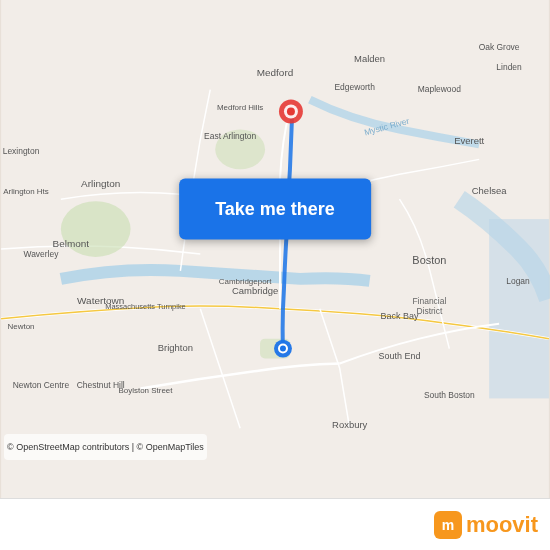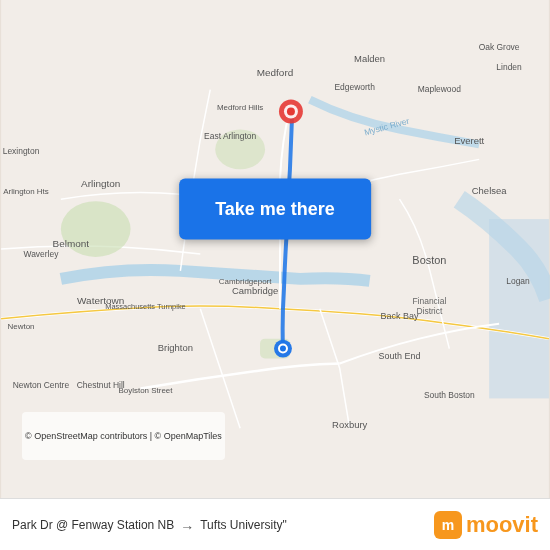--- a/index.html
+++ b/index.html
@@ -46,25 +46,25 @@
       cursor: pointer;
       white-space: nowrap;
       box-shadow: 0 2px 8px rgba(0,0,0,0.3);
       z-index: 10;
       text-align: center;
     }
 
     #attribution {
       position: absolute;
       bottom: 38px;
-      left: 22px;
+      left: 4px;
       font-size: 9px;
       color: #333;
       background: rgba(255,255,255,0.7);
-      padding: 19px 3px;
+      padding: 8px 3px;
       border-radius: 4px;
       z-index: 10;
     }
 
     #footer {
       background: #fff;
       border-top: 1px solid #ddd;
       display: flex;
       align-items: center;
       padding: 8px 12px;
@@ -207,23 +207,18 @@
     </svg>
 
     
     <button id="take-me-there-btn">Take me there</button>
 
     
     <div id="attribution">© OpenStreetMap contributors | © OpenMapTiles</div>
   </div>
 
   <div id="footer">
-    <div id="route-info">
-      <span id="origin-text">Park Dr @ Fenway Station NB</span>
-      <span id="arrow-icon">→</span>
-      <span id="dest-text">Tufts University"</span>
-    </div>
     <div id="moovit-logo">
       <div id="moovit-icon">m</div>
       <span id="moovit-text">moovit</span>
     </div>
   </div>
 </div>
 
 </body></html>

